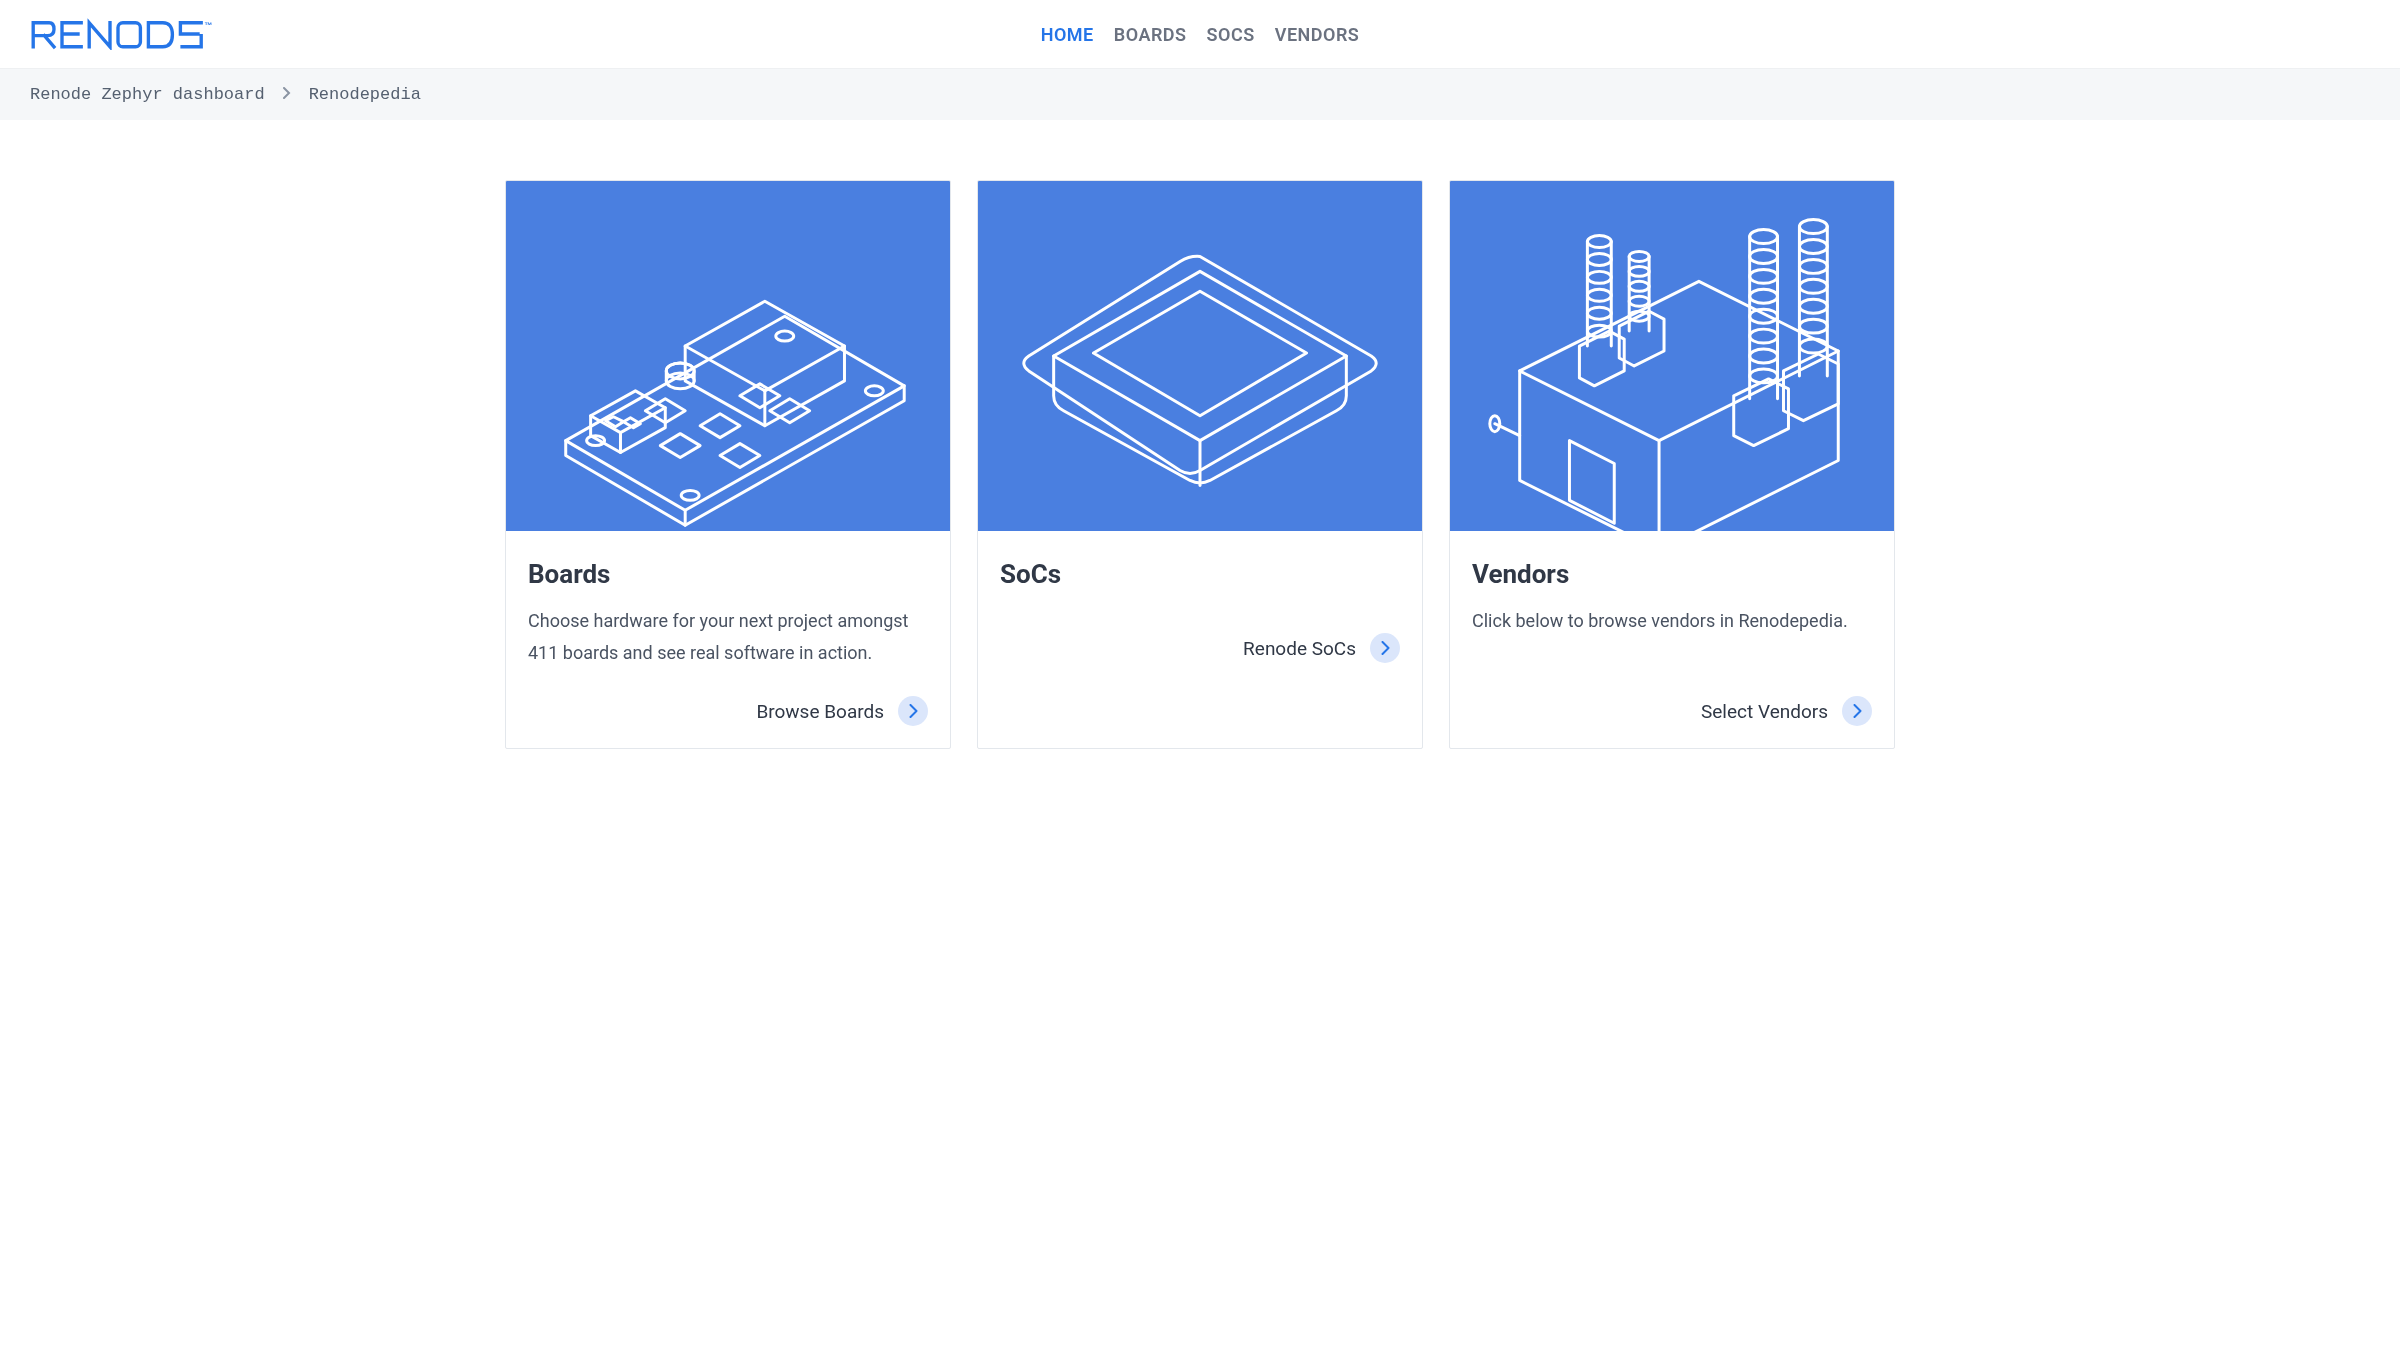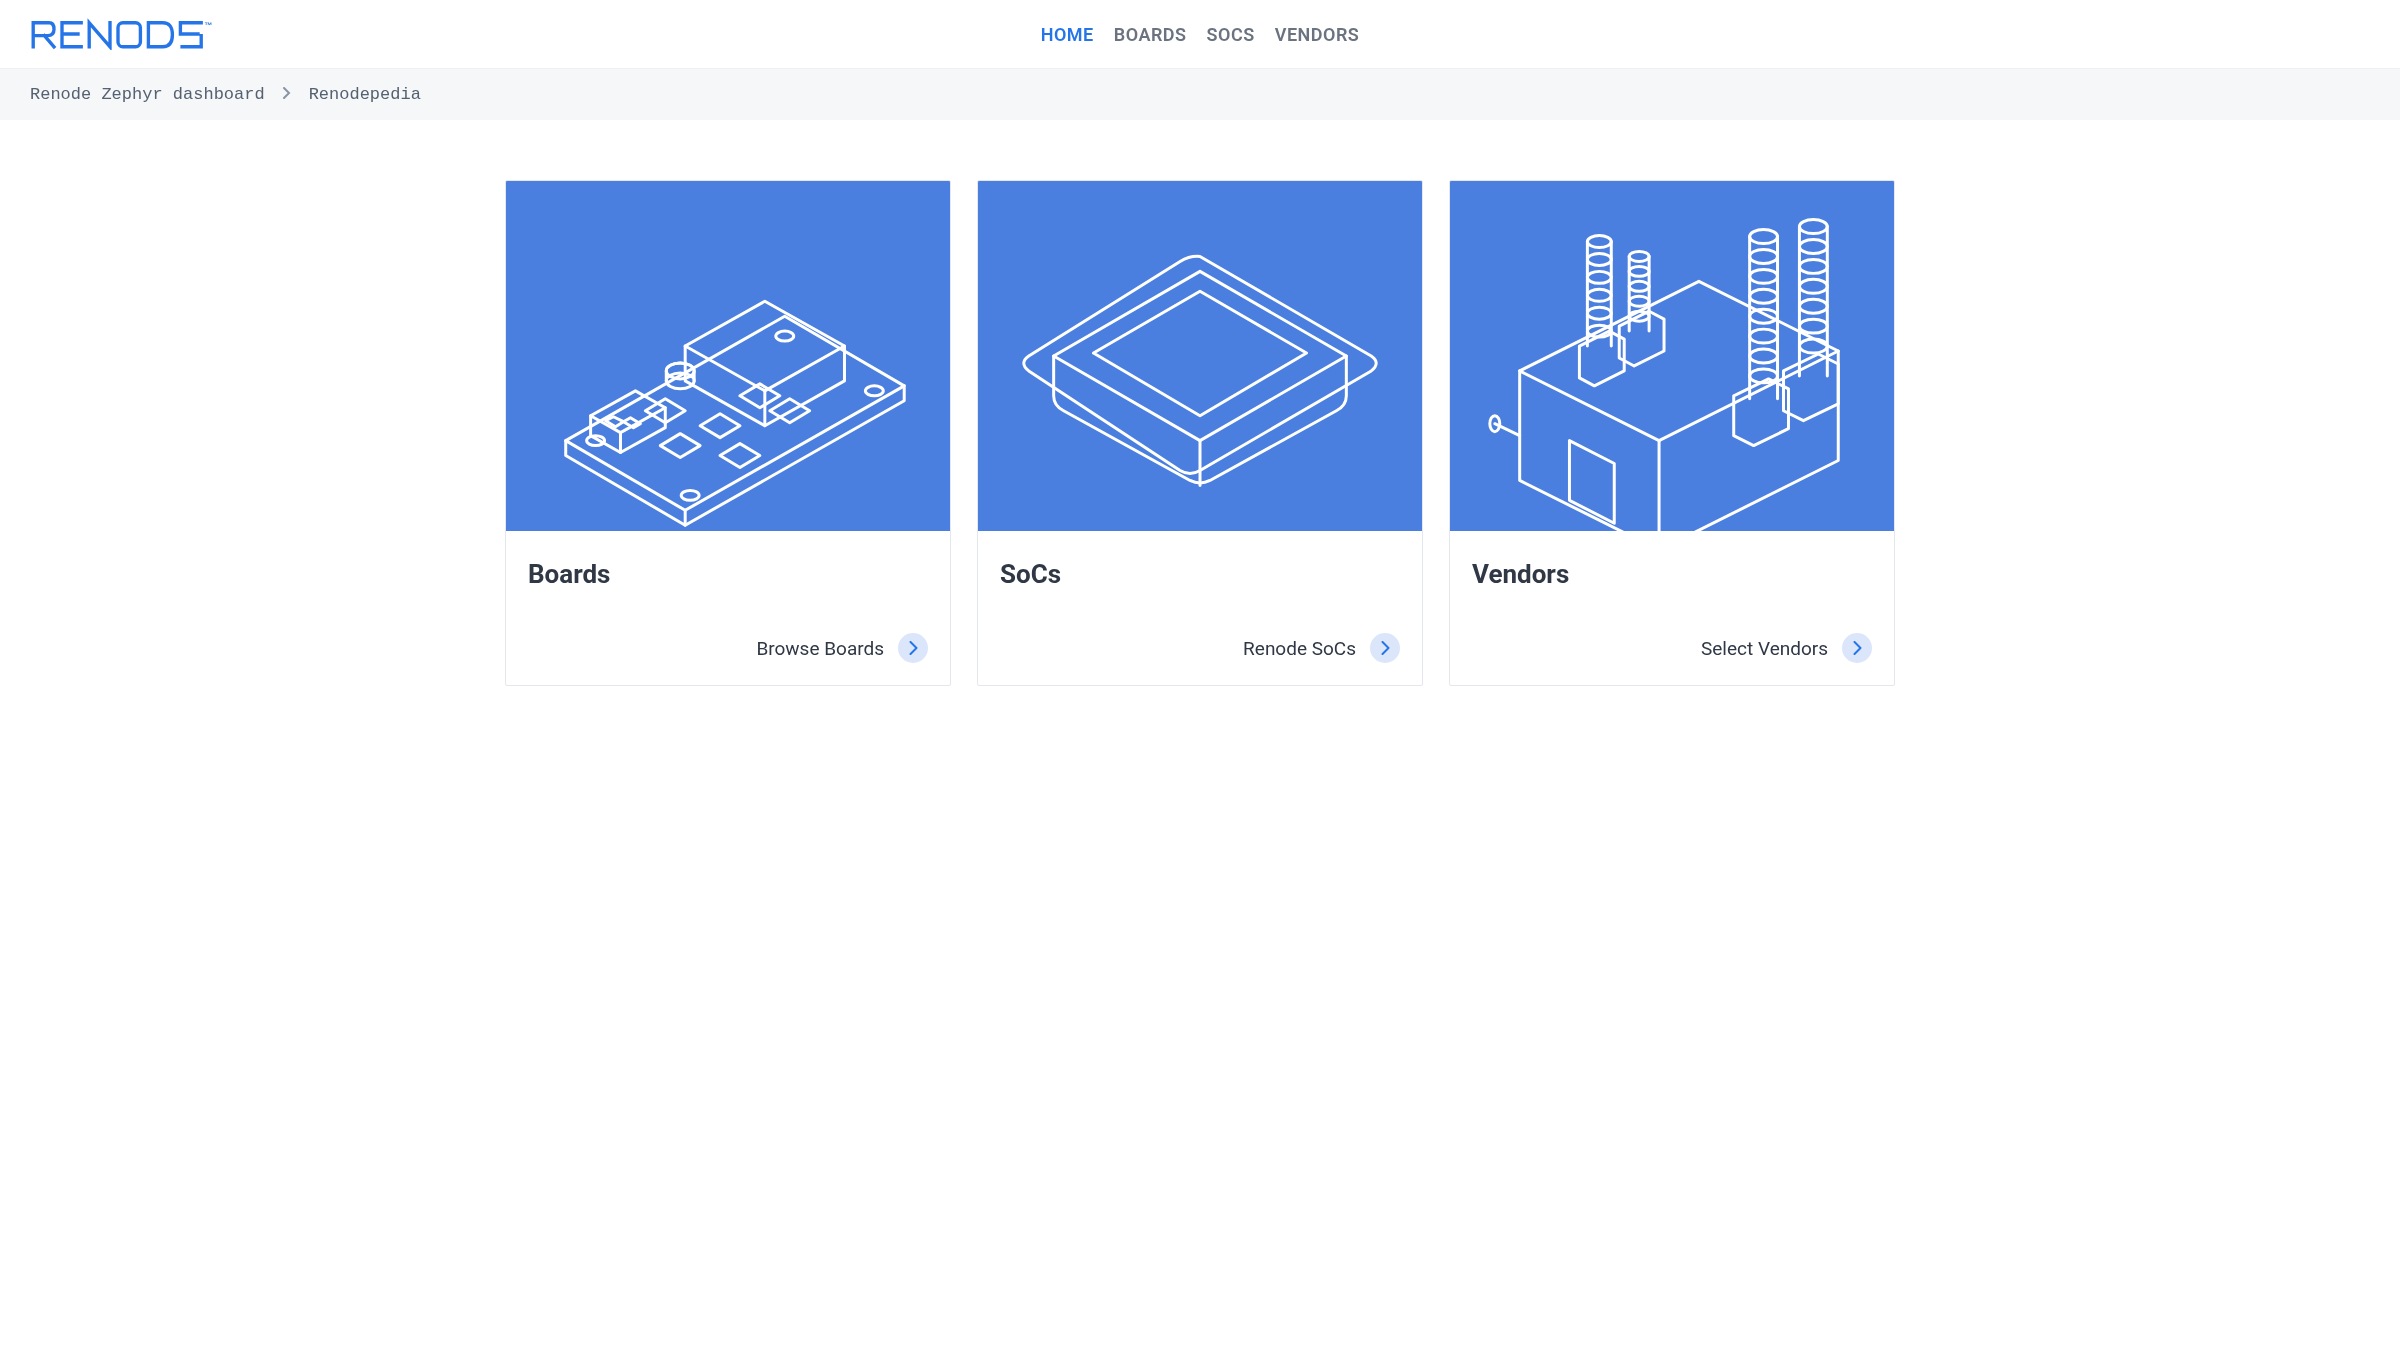--- a/index.html
+++ b/index.html
@@ -230,20 +230,21 @@
 
           <path d="M85 235 L130 210 L160 227 L160 247 L115 272 L85 255 Z"></path>
           <path d="M85 235 L115 252 L160 227"></path>
           <path d="M115 252 L115 272"></path>
           <path d="M100 240 L108 236 L118 241 L125 237 L135 243 L128 247 L118 241 L110 246 Z"></path>
         </g>
       </svg>
     </div>
     <div class="card-body">
       <h2 class="card-title">Boards</h2>
+      <p class="card-desc">Choose hardware for your next project amongst 411 boards and see real software in action.</p>
       <div class="card-footer">
         <span class="card-link-text">Browse Boards</span>
         <span class="arrow-circle">
           <svg viewBox="0 0 8 14">
               <path d="M1 1 L7 7 L1 13" stroke="#2575e8" stroke-width="2" fill="none" stroke-linecap="round" stroke-linejoin="round"></path>
             </svg>
         </span>
       </div>
     </div>
   </div>
@@ -331,20 +332,21 @@
               <ellipse cx="365" cy="105" rx="14" ry="7"></ellipse>
               <ellipse cx="365" cy="125" rx="14" ry="7"></ellipse>
               <ellipse cx="365" cy="145" rx="14" ry="7"></ellipse>
               <ellipse cx="365" cy="165" rx="14" ry="7"></ellipse>
           </g>
         </g>
       </svg>
     </div>
     <div class="card-body">
       <h2 class="card-title">Vendors</h2>
+      <p class="card-desc">Click below to browse vendors in Renodepedia.</p>
       <div class="card-footer">
         <span class="card-link-text">Select Vendors</span>
         <span class="arrow-circle">
           <svg viewBox="0 0 8 14">
               <path d="M1 1 L7 7 L1 13" stroke="#2575e8" stroke-width="2" fill="none" stroke-linecap="round" stroke-linejoin="round"></path>
             </svg>
         </span>
       </div>
     </div>
   </div>

